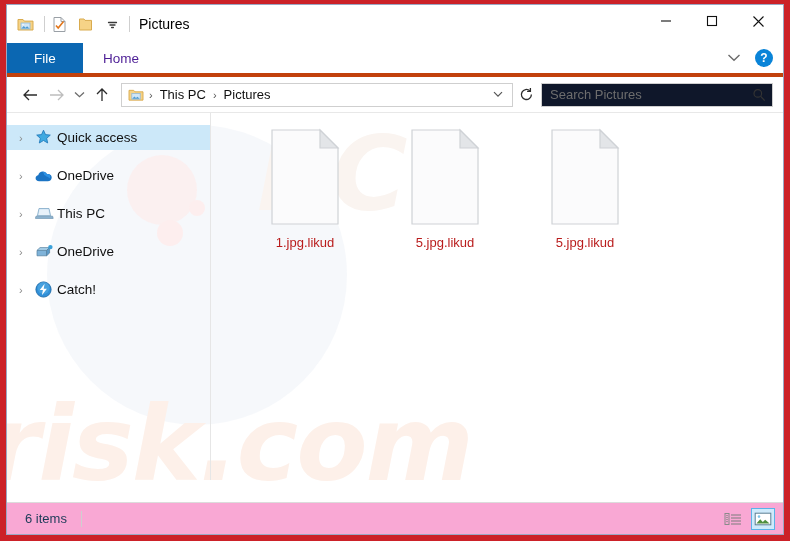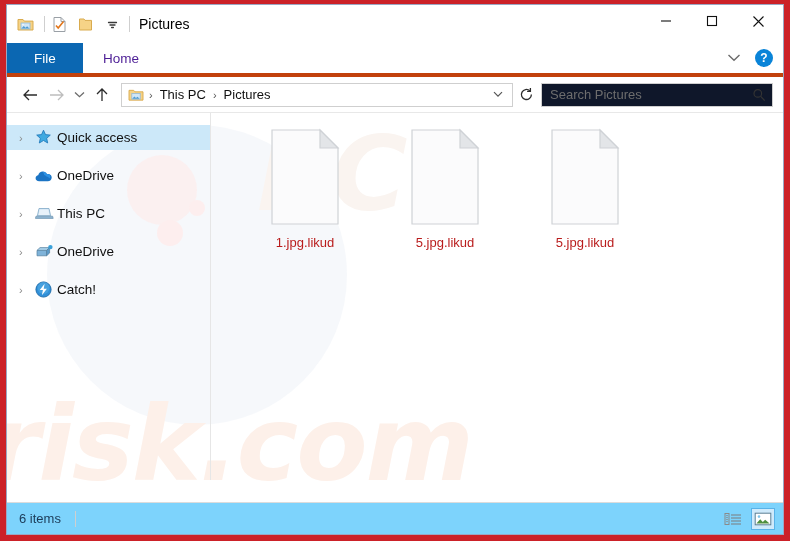--- a/index.html
+++ b/index.html
@@ -312,25 +312,25 @@
     text-align: center;
     margin-top: 8px;
     white-space: nowrap;
   }
 
   
   #status-bar {
     position: absolute;
     left: 0; right: 0; bottom: 0;
     height: 32px;
-    background: #7dd3fc;
+    background: #f9a8d4;
     border-top: 1px solid #dcdcdc;
     display: flex;
     align-items: center;
-    padding: 0 8px 0 12px;
+    padding: 0 8px 0 18px;
     box-sizing: border-box;
     z-index: 4;
   }
   #status-text {
     font-size: 13px;
     color: #1b3a57;
   }
   #status-sep {
     width: 1px; height: 16px;
     background: #cfcfcf;

